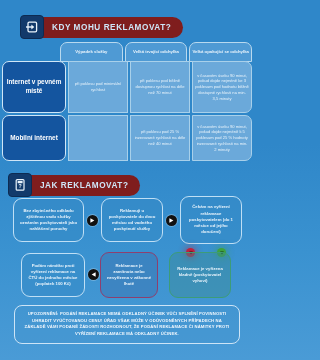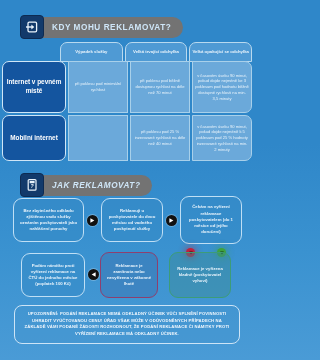--- a/index.html
+++ b/index.html
@@ -7,21 +7,21 @@
     width:254px;height:360px;overflow:hidden;
     background:linear-gradient(180deg,#2f87c9 0%,#2f87c9 40%,#3a92d0 70%,#4a9bd6 100%);
     font-family:"Liberation Sans",sans-serif;
     position:relative;
   }
   .sheet{position:absolute;inset:0;}
 
   
   .sec-head{position:absolute;display:flex;align-items:center;}
   .sec-pill{
-    background:#737373;border-radius:14px;height:21px;
+    background:#7f1d1d;border-radius:14px;height:21px;
     display:flex;align-items:center;padding:0 12px 0 26px;
     margin-left:-18px;
   }
   .sec-pill span{
     color:#cfe6f7;font-size:8.2px;font-weight:bold;letter-spacing:.55px;
     white-space:nowrap;
   }
   .sec-icon{
     width:22px;height:22px;border-radius:4px;background:#123a6b;
     border:1.6px solid #0d2b52;display:flex;align-items:center;justify-content:center;
@@ -127,21 +127,21 @@
       </div>
       <div class="trow" style="height:46px;">
         <div class="td-label">Mobilní internet</div>
         <div class="td empty"></div>
         <div class="td">při poklesu pod 25 % inzerované rychlosti na déle než 40 minut</div>
         <div class="td last">v časovém úseku 90 minut, pokud dojde nejméně k 5 poklesům pod 25 % hodnoty inzerované rychlosti na min. 2 minuty</div>
       </div>
     </div>
   </div>
 
-  <div class="sec-head" style="left:20px;top:173px;font-style:italic;">
+  <div class="sec-head" style="left:8px;top:173px;">
     <div class="sec-icon">
       <svg width="14" height="14" viewBox="0 0 14 14">
         <rect x="3.2" y="1.6" width="7.8" height="10.6" rx="1" fill="none" stroke="#eaf4fc" stroke-width="1.2"></rect>
         <rect x="4.6" y="3.1" width="5" height="2.2" rx=".5" fill="#eaf4fc"></rect>
         <text x="7.1" y="10.4" font-size="5.2" font-family="Liberation Sans, sans-serif" font-weight="bold" fill="#eaf4fc" text-anchor="middle">?</text>
       </svg>
     </div>
     <div class="sec-pill">
       <span>JAK REKLAMOVAT?</span>
     </div>

